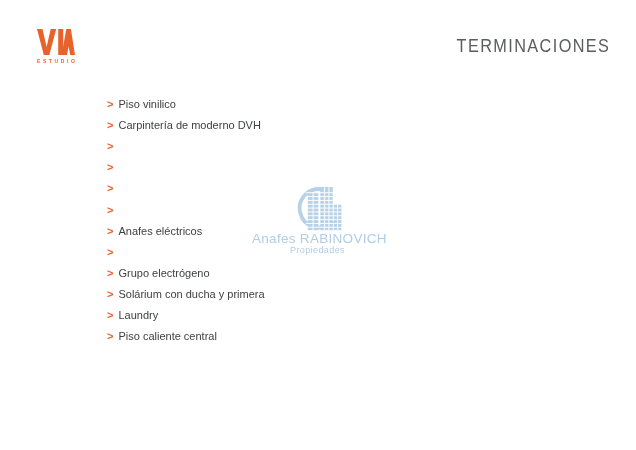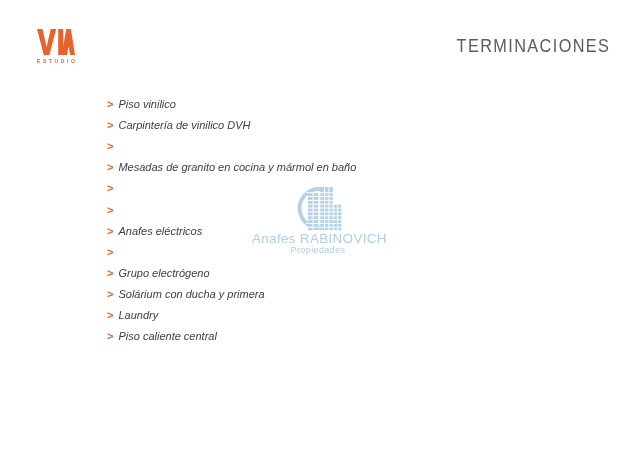--- a/index.html
+++ b/index.html
@@ -63,41 +63,40 @@
     font-weight: bold;
     font-size: 11px;
     margin-right: 5px;
     line-height: 1;
   }
   .item-text {
     color: var(--text);
     font-size: 11px;
     line-height: 1;
     white-space: nowrap;
-    font-style: italic;
   }
 
   
   .watermark { position: absolute; inset: 0; z-index: 1; color: var(--watermark); }
   .wm-icon { position: absolute; left: 287px; top: 186px; opacity: 0.9; }
   .wm-name {
     position: absolute;
     left: 252px;
     top: 231px;
     font-size: 13.5px;
     white-space: nowrap;
     letter-spacing: 0.3px;
   }
   .wm-name .last { margin-left: 4px; margin-top: 35px; }
   .wm-sub {
     position: absolute;
     left: 290px;
     top: 245px;
     width: 56px;
-    text-align: center;
+    text-align: left;
     font-size: 9px;
     letter-spacing: 0.4px;
   }
 </style>
 </head>
 <body>
 
 <div class="page">
 
   <div class="watermark">
@@ -148,30 +147,29 @@
   <div class="slide-title">TERMINACIONES</div>
 
   <div class="features">
     <div class="list-item">
       <span class="bullet">&gt;</span>
       <span class="item-text">Piso vinilico</span>
     </div>
 
     <div class="list-item">
       <span class="bullet">&gt;</span>
-      <span class="item-text">Carpintería de vinilico DVH</span>
-    </div>
-
-    <div class="list-item">
-      <span class="bullet">&gt;</span>
-    </div>
-
-    <div class="list-item">
-      <span class="bullet">&gt;</span>
-      <span class="item-text">Mesadas de granito en cocina y mármol en baño</span>
+      <span class="item-text">Carpintería de moderno DVH</span>
+    </div>
+
+    <div class="list-item">
+      <span class="bullet">&gt;</span>
+    </div>
+
+    <div class="list-item">
+      <span class="bullet">&gt;</span>
     </div>
 
     <div class="list-item">
       <span class="bullet">&gt;</span>
     </div>
 
     <div class="list-item">
       <span class="bullet">&gt;</span>
     </div>
 

